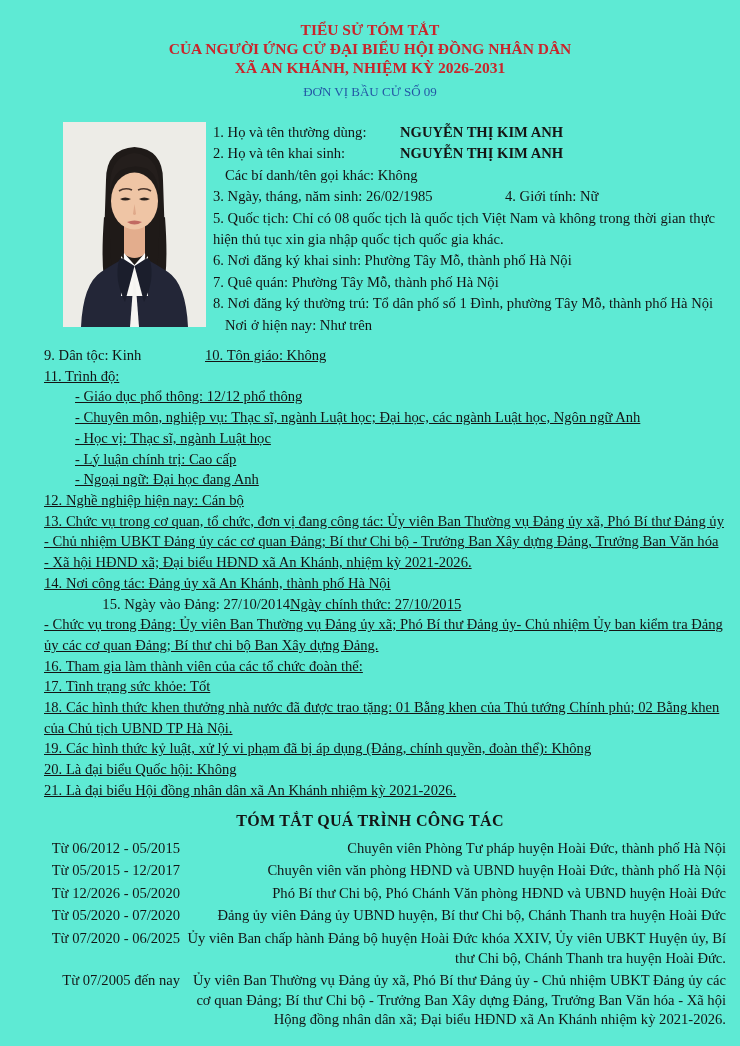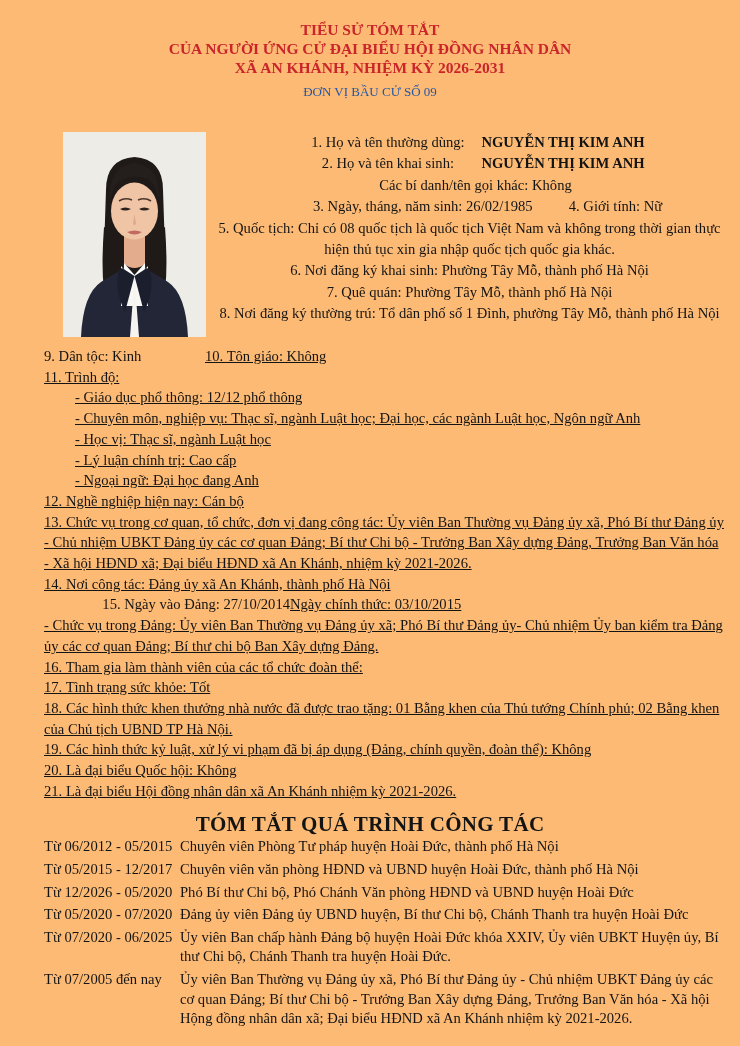--- a/index.html
+++ b/index.html
@@ -1,52 +1,52 @@
 <!DOCTYPE html>
 <html><head>
 <meta charset="utf-8">
 <style>
   html,body { margin:0; padding:0; background:#ffffff; }
   .page {
     position:relative;
     width:740px; height:1046px;
     box-sizing:border-box;
     padding:20px 14px 0 44px;
-    background:#fdba74;
+    background:#5eead4;
     font-family:"Liberation Serif","DejaVu Serif",serif;
     font-size:14.6px;
     color:#141414;
     overflow:hidden;
   }
   
   .doc-header { text-align:center; margin-left:-30px; }
   .h-red  { color:#c9252b; font-weight:bold; font-size:15.5px; line-height:19px; margin:0; }
   .h-blue { color:#2457a5; font-weight:normal; font-size:13px; line-height:19px; margin:5px 0 0 0; }
   
-  .top { display:flex; margin-top:31px;text-align:center; }
+  .top { display:flex; margin-top:21px; }
   .photo-box { flex:none; width:143px; height:205px; margin-left:19px; }
   .photo-box svg { display:block; }
   .info { flex:1; margin-left:7px; line-height:21.4px; }
   .info p { margin:0; }
   .info .sub { padding-left:12px; }
   .lbl-w { display:inline-block; width:187px; }
   .half-w { display:inline-block; width:292px; }
   .name-bold { font-weight:bold; }
   
   .details { margin-top:9px; line-height:20.7px;text-decoration:underline; }
   .details p { margin:0; }
   .details .indent { padding-left:31px; }
   .eth-w { display:inline-block; width:161px; }
   .party-w { display:inline-block; width:246px;text-align:right; }
   
   .career-title {
-    text-align:center; margin:11px 0 0 -30px;
-    font-size:21px; font-weight:bold; letter-spacing:0.3px;
+    text-align:center; margin:11px 0 9px -30px;
+    font-size:16px; font-weight:bold; letter-spacing:0.3px;
   }
-  table.career { width:100%; border-collapse:collapse; line-height:19.6px; }
+  table.career { width:100%; border-collapse:collapse; line-height:19.6px;text-align:right; }
   table.career td { vertical-align:top; padding:0 0 3px 0; }
   td.period { width:136px; white-space:nowrap; }
   td.desc { padding-left:3px; }
 </style>
 </head>
 <body>
 
 <div class="page">
 
   <div class="doc-header">
@@ -83,35 +83,36 @@
     </div>
     <div class="info">
       <p><span class="lbl-w">1. Họ và tên thường dùng:</span><span class="name-bold">NGUYỄN THỊ KIM ANH</span></p>
       <p><span class="lbl-w">2. Họ và tên khai sinh:</span><span class="name-bold">NGUYỄN THỊ KIM ANH</span></p>
       <p class="sub">Các bí danh/tên gọi khác: Không</p>
       <p><span class="half-w">3. Ngày, tháng, năm sinh: 26/02/1985</span><span>4. Giới tính: Nữ</span></p>
       <p>5. Quốc tịch: Chỉ có 08 quốc tịch là quốc tịch Việt Nam và không trong thời gian thực hiện thủ tục xin gia nhập quốc tịch quốc gia khác.</p>
       <p>6. Nơi đăng ký khai sinh: Phường Tây Mỗ, thành phố Hà Nội</p>
       <p>7. Quê quán: Phường Tây Mỗ, thành phố Hà Nội</p>
       <p>8. Nơi đăng ký thường trú: Tổ dân phố số 1 Đình, phường Tây Mỗ, thành phố Hà Nội</p>
+      <p class="sub">Nơi ở hiện nay: Như trên</p>
     </div>
   </div>
 
   <div class="details">
     <p><span class="eth-w">9. Dân tộc: Kinh</span><span>10. Tôn giáo: Không</span></p>
     <p>11. Trình độ:</p>
     <p class="indent">- Giáo dục phổ thông: 12/12 phổ thông</p>
     <p class="indent">- Chuyên môn, nghiệp vụ: Thạc sĩ, ngành Luật học; Đại học, các ngành Luật học, Ngôn ngữ Anh</p>
     <p class="indent">- Học vị: Thạc sĩ, ngành Luật học</p>
     <p class="indent">- Lý luận chính trị: Cao cấp</p>
     <p class="indent">- Ngoại ngữ: Đại học đang Anh</p>
     <p>12. Nghề nghiệp hiện nay: Cán bộ</p>
     <p>13. Chức vụ trong cơ quan, tổ chức, đơn vị đang công tác: Ủy viên Ban Thường vụ Đảng ủy xã, Phó Bí thư Đảng ủy - Chủ nhiệm UBKT Đảng ủy các cơ quan Đảng; Bí thư Chi bộ - Trưởng Ban Xây dựng Đảng, Trưởng Ban Văn hóa - Xã hội HĐND xã; Đại biểu HĐND xã An Khánh, nhiệm kỳ 2021-2026.</p>
     <p>14. Nơi công tác: Đảng ủy xã An Khánh, thành phố Hà Nội</p>
-    <p><span class="party-w">15. Ngày vào Đảng:  27/10/2014</span><span>Ngày chính thức: 03/10/2015</span></p>
+    <p><span class="party-w">15. Ngày vào Đảng:  27/10/2014</span><span>Ngày chính thức: 27/10/2015</span></p>
     <p>- Chức vụ trong Đảng: Ủy viên Ban Thường vụ Đảng ủy xã; Phó Bí thư Đảng ủy- Chủ nhiệm Ủy ban kiểm tra Đảng ủy các cơ quan Đảng; Bí thư chi bộ Ban Xây dựng Đảng.</p>
     <p>16. Tham gia làm thành viên của các tổ chức đoàn thể:</p>
     <p>17. Tình trạng sức khỏe: Tốt</p>
     <p>18. Các hình thức khen thưởng nhà nước đã được trao tặng: 01 Bằng khen của Thủ tướng Chính phủ; 02 Bằng khen của Chủ tịch UBND TP Hà Nội.</p>
     <p>19. Các hình thức kỷ luật, xử lý vi phạm đã bị áp dụng (Đảng, chính quyền, đoàn thể): Không</p>
     <p>20. Là đại biểu Quốc hội: Không</p>
     <p>21. Là đại biểu Hội đồng nhân dân xã An Khánh nhiệm kỳ 2021-2026.</p>
   </div>
 
   <h2 class="career-title">TÓM TẮT QUÁ TRÌNH CÔNG TÁC</h2>

